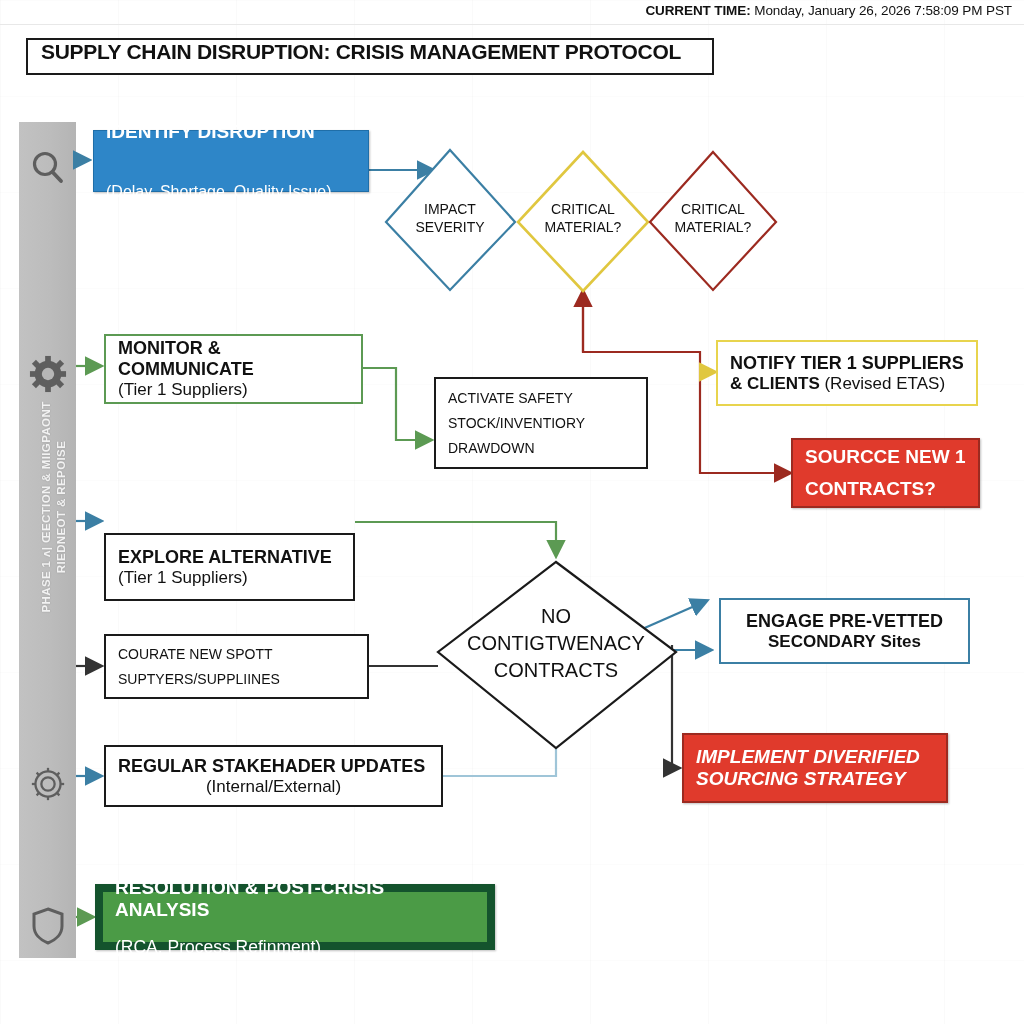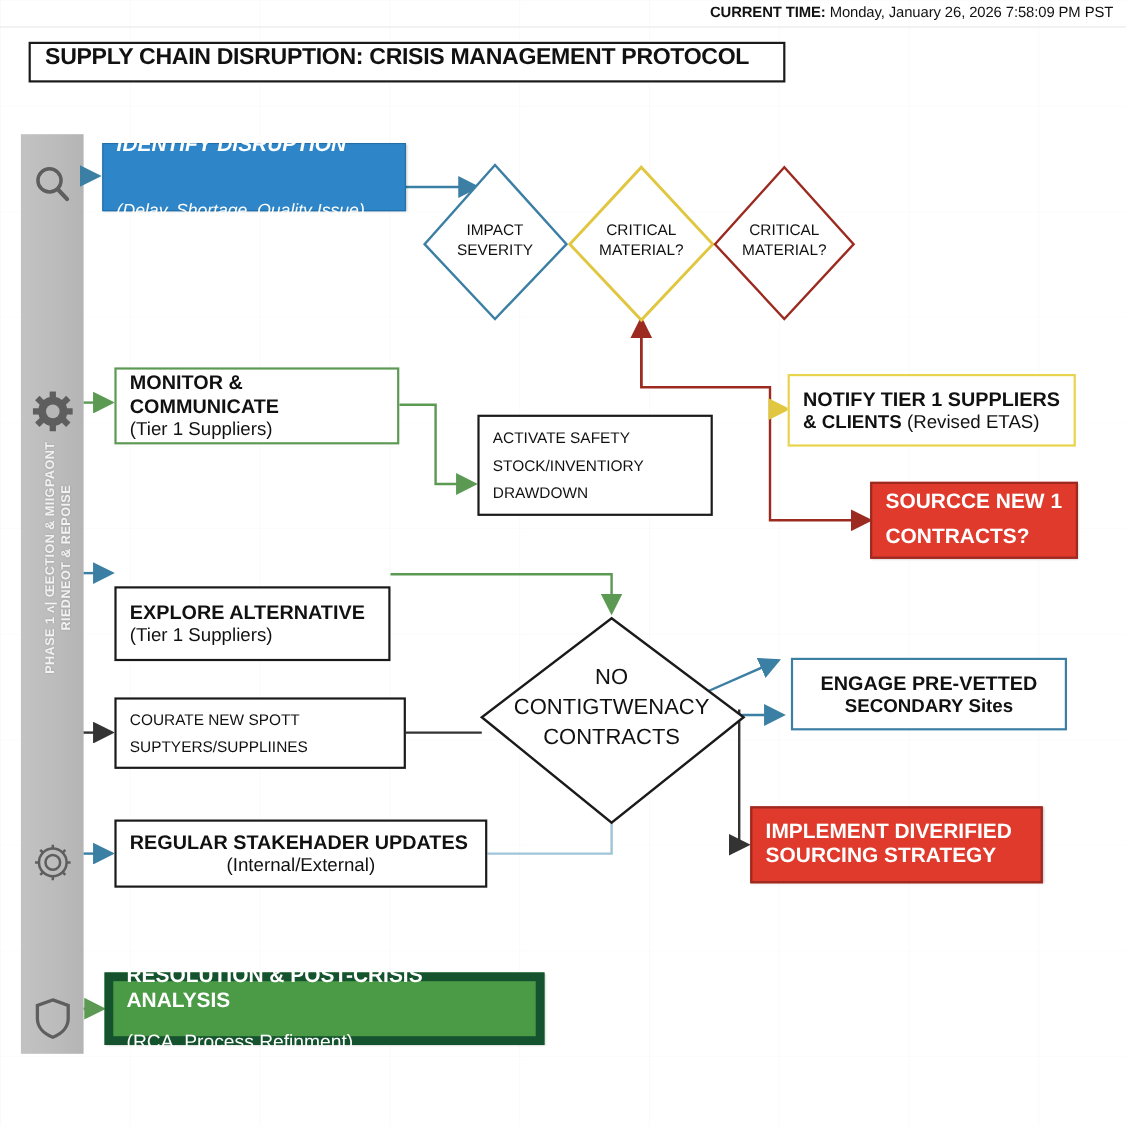--- a/index.html
+++ b/index.html
@@ -257,21 +257,21 @@
   <div class="dia-label" style="left:658px;top:200px;width:110px;">
     <div>CRITICAL</div>
     <div>MATERIAL?</div>
   </div>
   <div class="dia-label big" style="left:446px;top:603px;width:220px;">
     <div>NO</div>
     <div>CONTIGTWENACY</div>
     <div>CONTRACTS</div>
   </div>
 
-  <div class="node n-blue" style="left:93px;top:130px;width:276px;height:62px;font-style:italic;">
+  <div class="node n-blue" style="left:93px;top:130px;width:276px;height:62px;">
     <div class="l1">IDENTIFY DISRUPTION</div>
     <div class="l2">(Delay, Shortage, Quality Issue)</div>
   </div>
 
   <div class="node n-green-out" style="left:104px;top:334px;width:259px;height:70px;">
     <div class="l1">MONITOR &amp; COMMUNICATE</div>
     <div class="l2">(Tier 1 Suppliers)</div>
   </div>
 
   <div class="node n-black plain" style="left:434px;top:377px;width:214px;height:92px;">
@@ -306,21 +306,21 @@
     </div>
   </div>
 
   <div class="node n-blue-out" style="left:719px;top:598px;width:251px;height:66px;">
     <div class="l1" style="text-align:center;">ENGAGE PRE-VETTED</div>
     <div class="l2" style="text-align:center;font-weight:bold;">
       <span>SECONDARY </span><span class="reg">Sites</span>
     </div>
   </div>
 
-  <div class="node n-red" style="left:682px;top:733px;width:266px;height:70px;">
+  <div class="node n-red" style="left:682px;top:733px;width:266px;height:70px;font-style:italic;">
     <div class="l1">IMPLEMENT DIVERIFIED</div>
     <div class="l2" style="font-weight:bold;">SOURCING STRATEGY</div>
   </div>
 
   <div class="node n-black center-sub" style="left:104px;top:745px;width:339px;height:62px;">
     <div class="l1">REGULAR STAKEHADER UPDATES</div>
     <div class="l2">(Internal/External)</div>
   </div>
 
   <div class="node n-green" style="left:95px;top:884px;width:400px;height:66px;">

